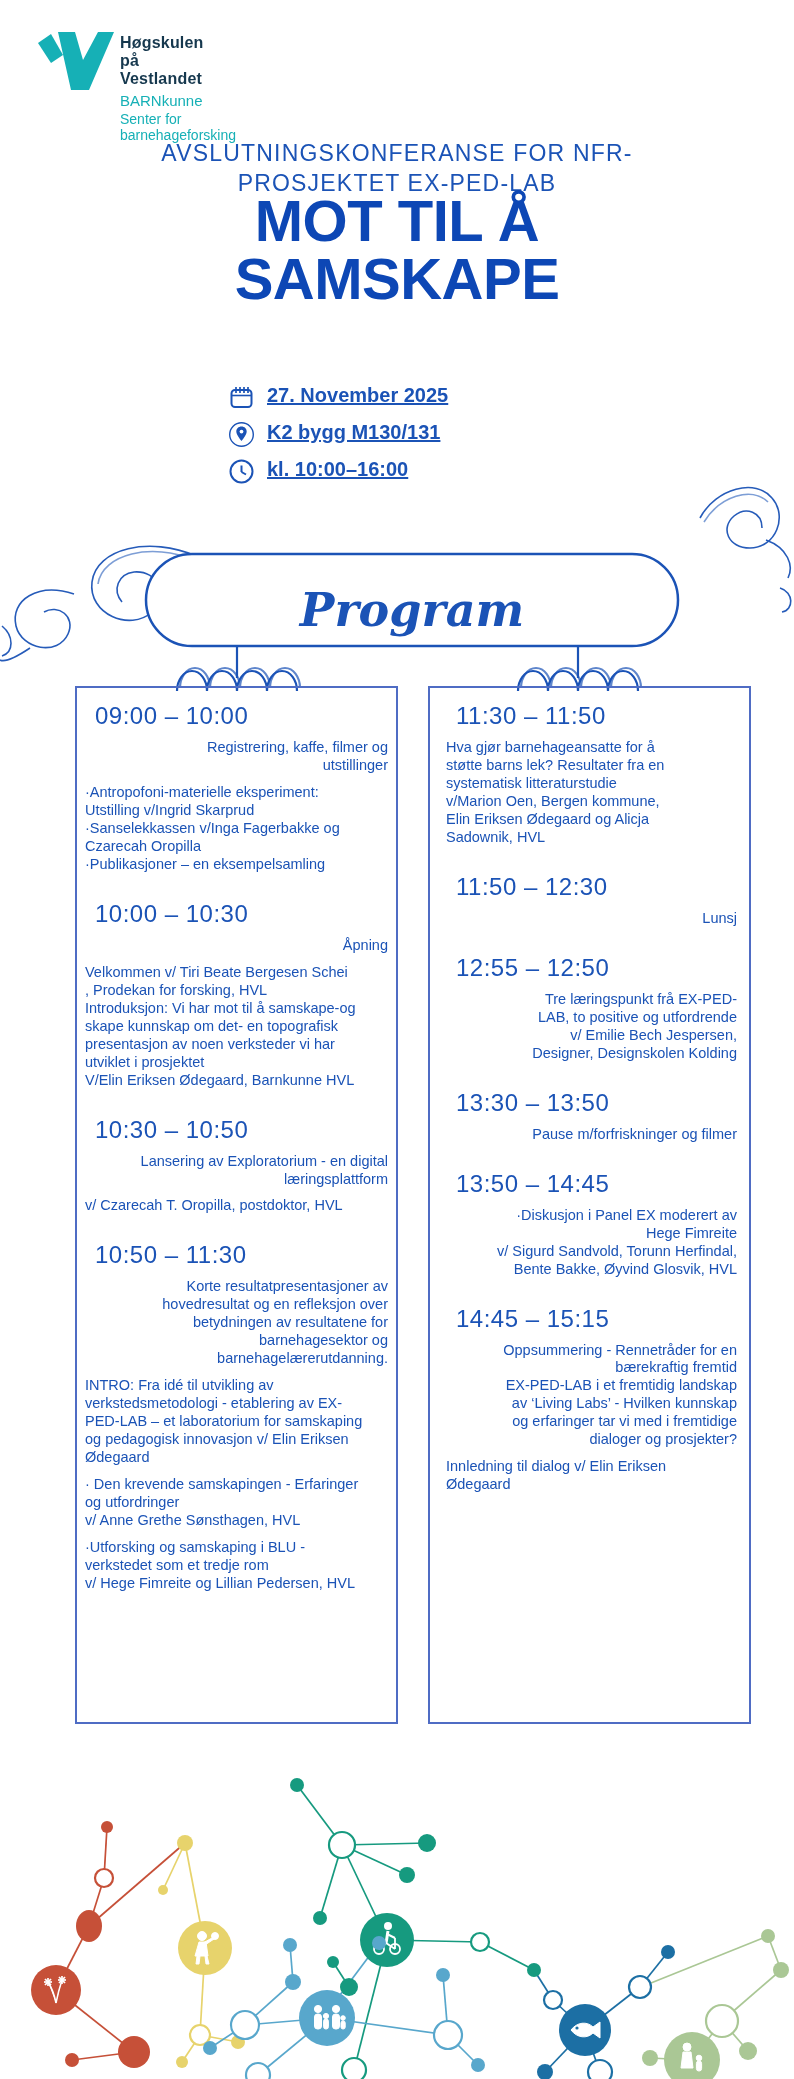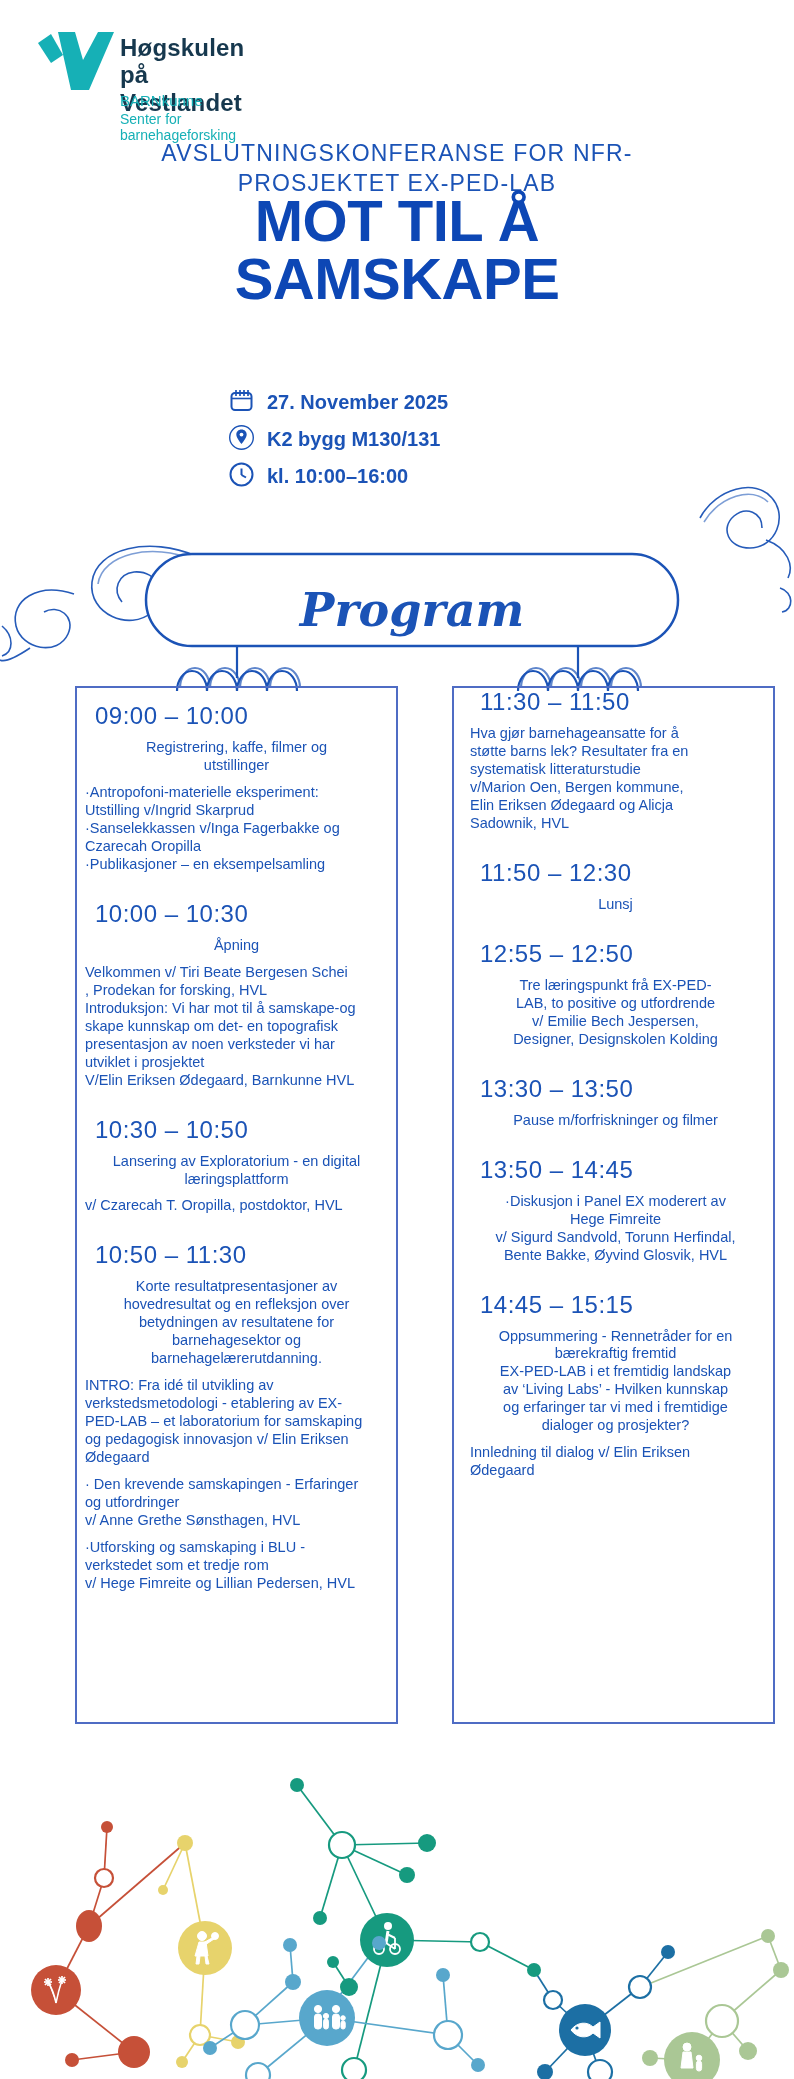--- a/index.html
+++ b/index.html
@@ -1,51 +1,51 @@
 <!DOCTYPE html>
 <html style="--blue: #1b53b6; --blueDark: #0d47b5; --boxBorder: #4f6cc4; --teal: #16b0b6; --navy: #16384e; --netRed: #c65038; --netYellow: #e7d36c; --netTeal: #169a7f; --netBlueLight: #58a7cc; --netBlueDark: #1c6fa4; --netGreen: #aac795;"><head>
 <meta charset="utf-8">
 <style>
   html,body{margin:0;padding:0;background:#fff;}
   .page{position:relative;width:794px;height:2079px;background:#fff;overflow:hidden;
         font-family:"Liberation Sans",sans-serif;color:var(--blue,#1b53b6);}
   
   .logo-wrap{position:absolute;left:38px;top:30px;}
   .logo-mark{position:absolute;left:0;top:2px;}
-  .inst{position:absolute;left:82px;top:4px;font-weight:bold;font-size:24px;line-height:1.14;
+  .inst{position:absolute;left:82px;top:4px;font-weight:bold;font-size:16px;line-height:1.14;
         color:var(--navy,#16384e);letter-spacing:.2px;}
   .center-name{position:absolute;left:82px;top:62px;font-size:15px;color:var(--teal,#16b0b6);}
   .center-sub{position:absolute;left:82px;top:81px;font-size:14px;color:var(--teal,#16b0b6);}
   
   .kicker{position:absolute;left:0;top:139px;width:794px;text-align:center;
           font-size:23px;letter-spacing:1.2px;line-height:1.3;color:var(--blue);}
   .title{position:absolute;left:0;top:192px;width:794px;margin:0;text-align:center;
          font-size:58px;font-weight:bold;line-height:1.0;letter-spacing:-.5px;
          color:var(--blueDark,#0d47b5);}
   
   .info{position:absolute;left:228px;top:384px;list-style:none;margin:0;padding:0;}
-  .info li{display:flex;align-items:flex-end;height:30px;margin-bottom:7px;}
+  .info li{display:flex;align-items:flex-start;height:30px;margin-bottom:7px;text-decoration:underline;}
   .info .ic{width:27px;height:27px;margin-right:12px;flex:0 0 auto;}
   .info .txt{font-size:20px;font-weight:bold;color:var(--blue);}
   
   .deco{position:absolute;left:0;top:480px;width:794px;height:224px;}
   .net{position:absolute;left:0;top:1700px;width:794px;height:379px;}
   .stroke-b{stroke:var(--blue);fill:none;}
   .banner-pill{fill:#fff;stroke:var(--blue);stroke-width:2.5;}
   .banner-label{font:italic bold 46px "DejaVu Serif",serif;fill:var(--blue);}
   
   .box{position:absolute;top:686px;width:323px;height:1038px;border:2px solid var(--boxBorder,#4f6cc4);
        box-sizing:border-box;overflow:hidden;}
   .box.left{left:75px;padding:14px 8px 0 8px;}
-  .box.right{left:452px;padding:0 12px 0 16px;}
+  .box.right{left:428px;padding:14px 12px 0 16px;}
   .session{margin-top:26px;}
   .session:first-child{margin-top:0;}
   .time{font-size:24px;letter-spacing:.5px;margin-left:10px;margin-bottom:4px;color:var(--blue);}
   .block{font-size:14.5px;line-height:1.24;white-space:pre-line;margin-top:9px;color:var(--blue);}
-  .block.center{text-align:center;}
+  .block.center{text-align:right;}
   .block.left{text-align:left;}
   
   .nR{fill:var(--netRed,#c65038);} .lR{stroke:var(--netRed,#c65038);}
   .nY{fill:var(--netYellow,#e7d36c);} .lY{stroke:var(--netYellow,#e7d36c);}
   .nT{fill:var(--netTeal,#169a7f);} .lT{stroke:var(--netTeal,#169a7f);}
   .nLB{fill:var(--netBlueLight,#58a7cc);} .lLB{stroke:var(--netBlueLight,#58a7cc);}
   .nDB{fill:var(--netBlueDark,#1c6fa4);} .lDB{stroke:var(--netBlueDark,#1c6fa4);}
   .nG{fill:var(--netGreen,#aac795);} .lG{stroke:var(--netGreen,#aac795);}
   .net line{stroke-width:1.7;}
   .open{fill:#fff;stroke-width:2.2;}

